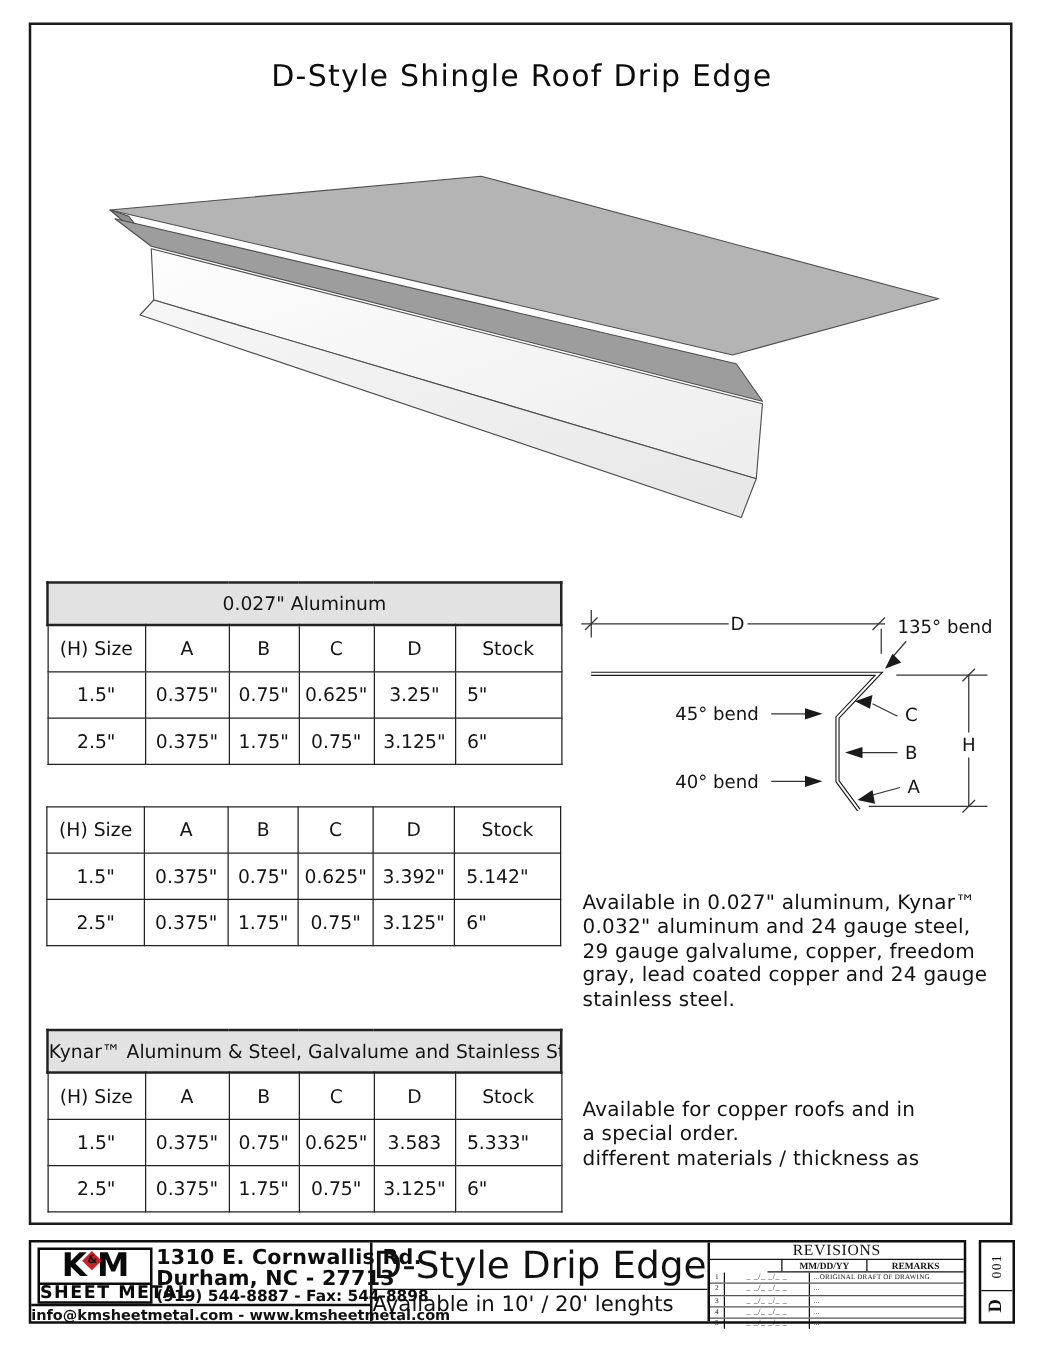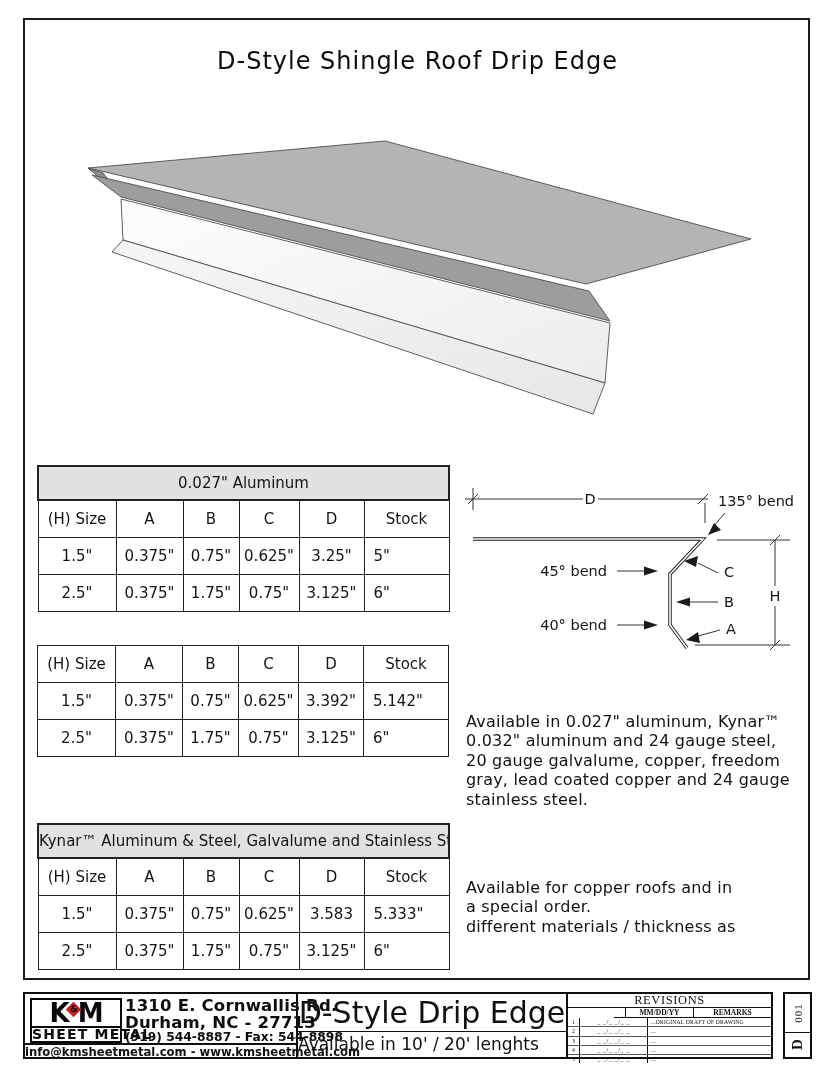--- a/index.html
+++ b/index.html
@@ -257,21 +257,21 @@
           <td>3.125"</td>
           <td class="stock">6"</td>
         </tr>
       </tbody>
     </table>
   </div>
 
 <div id="note-materials" class="note" style="top:712px;">
     <div>Available in 0.027" aluminum, Kynar™</div>
     <div>0.032" aluminum and 24 gauge steel,</div>
-    <div>20 gauge galvalume, copper, freedom</div>
+    <div>29 gauge galvalume, copper, freedom</div>
     <div>gray, lead coated copper and 24 gauge</div>
     <div>stainless steel.</div>
   </div>
 <div id="note-order" class="note" style="top:878px;">
     <div>Available for copper roofs and in</div>
     <div>a special order.</div>
     <div>different materials / thickness as</div>
   </div>
 
 <div class="abs tb">

